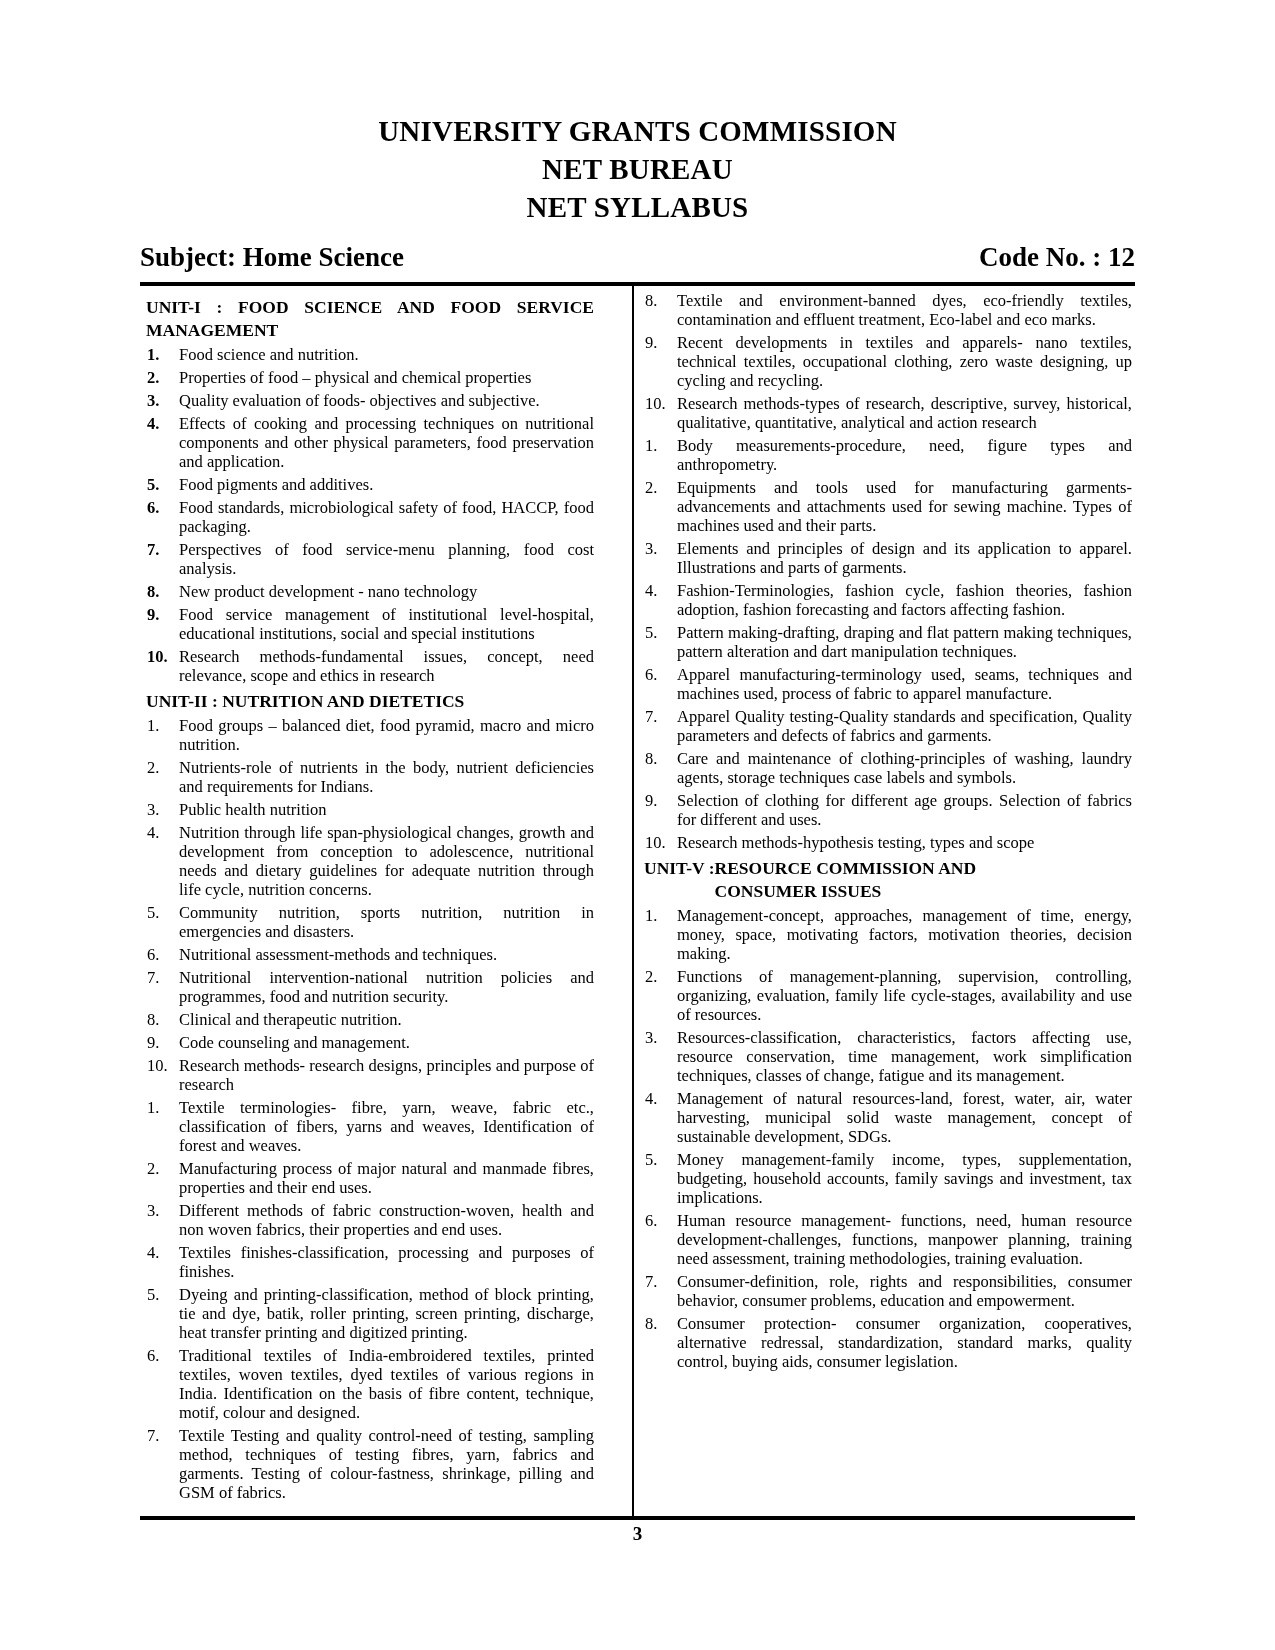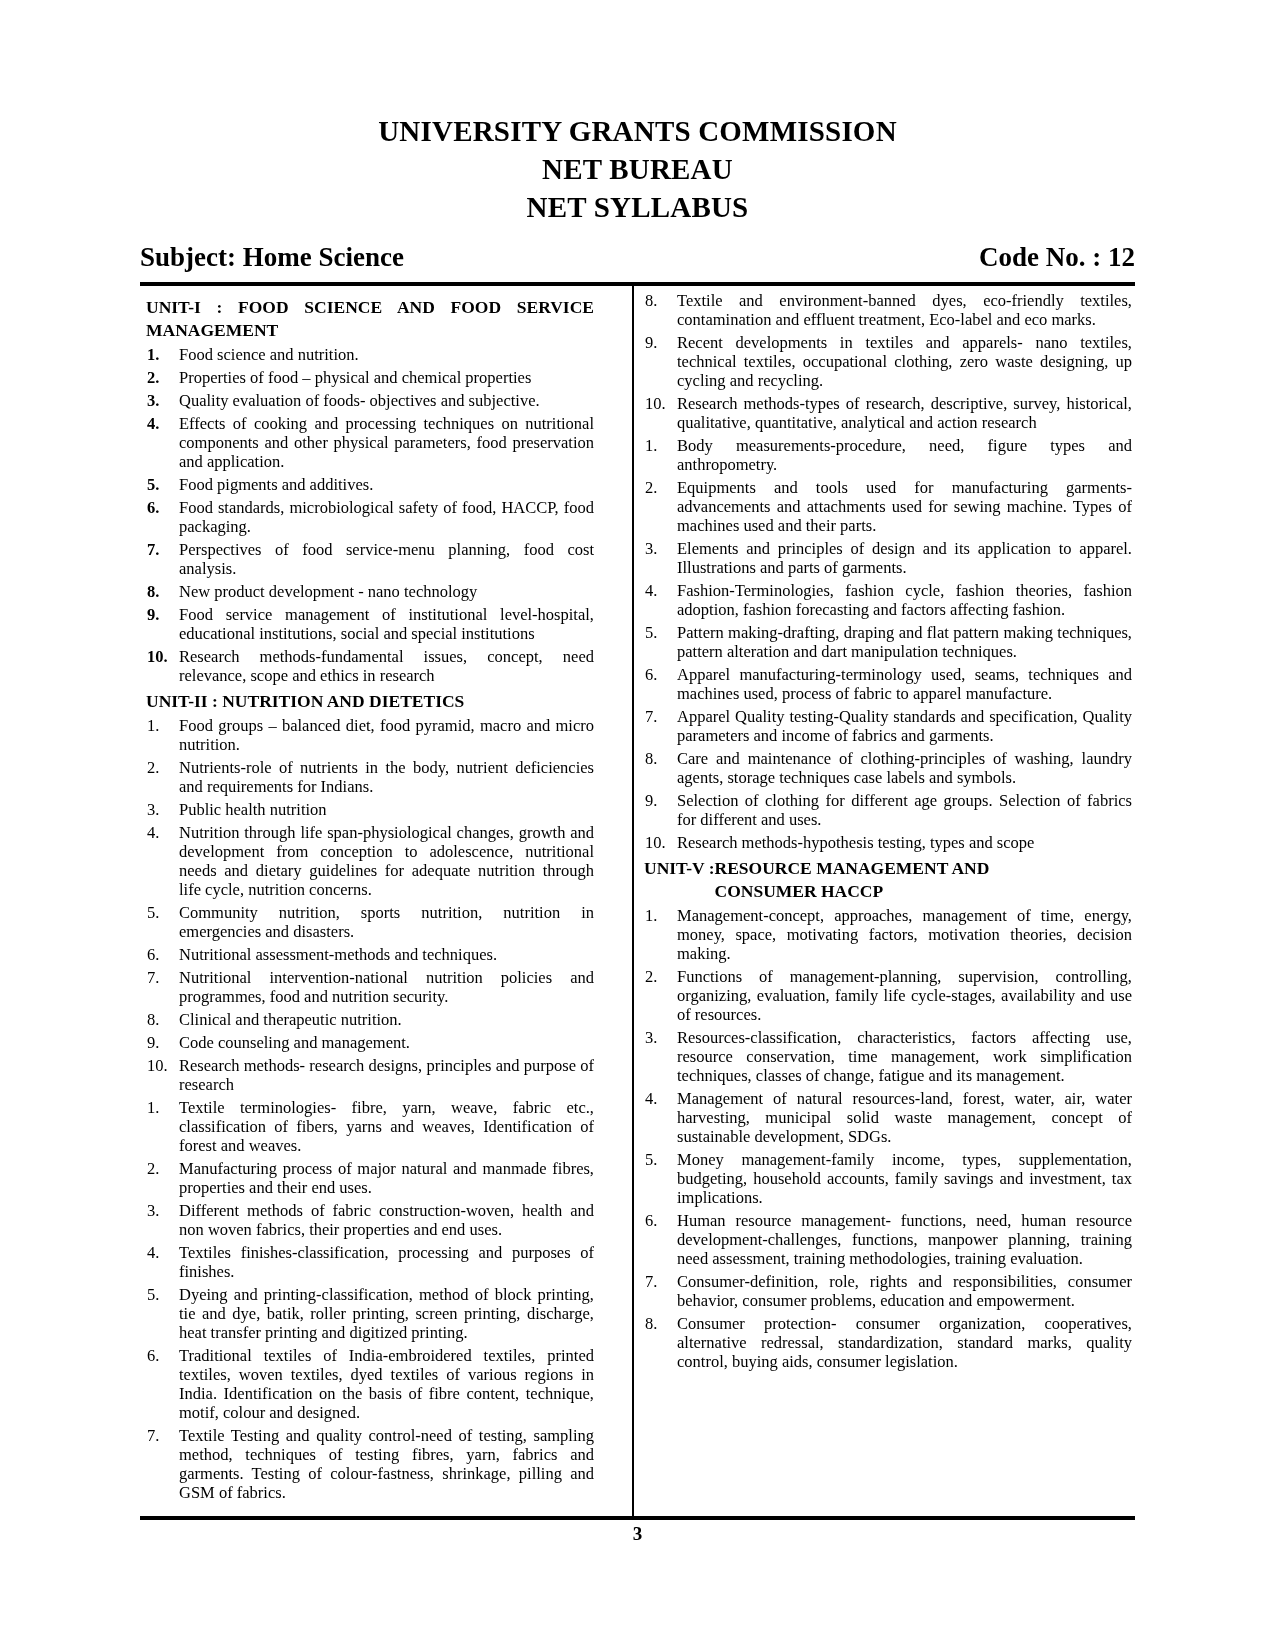--- a/index.html
+++ b/index.html
@@ -116,27 +116,27 @@
     <div class="col col-right" id="col-right">
         <div class="syl-item"><span class="num">8.</span><span>Textile and environment-banned dyes, eco-friendly textiles, contamination and effluent treatment, Eco-label and eco marks.</span></div>
         <div class="syl-item"><span class="num">9.</span><span>Recent developments in textiles and apparels- nano textiles, technical textiles, occupational clothing, zero waste designing, up cycling and recycling.</span></div>
         <div class="syl-item"><span class="num">10.</span><span>Research methods-types of research, descriptive, survey, historical, qualitative, quantitative, analytical and action research</span></div>
         <div class="syl-item"><span class="num">1.</span><span>Body measurements-procedure, need, figure types and anthropometry.</span></div>
         <div class="syl-item"><span class="num">2.</span><span>Equipments and tools used for manufacturing garments-advancements and attachments used for sewing machine. Types of machines used and their parts.</span></div>
         <div class="syl-item"><span class="num">3.</span><span>Elements and principles of design and its application to apparel. Illustrations and parts of garments.</span></div>
         <div class="syl-item"><span class="num">4.</span><span>Fashion-Terminologies, fashion cycle, fashion theories, fashion adoption, fashion forecasting and factors affecting fashion.</span></div>
         <div class="syl-item"><span class="num">5.</span><span>Pattern making-drafting, draping and flat pattern making techniques, pattern alteration and dart manipulation techniques.</span></div>
         <div class="syl-item"><span class="num">6.</span><span>Apparel manufacturing-terminology used, seams, techniques and machines used, process of fabric to apparel manufacture.</span></div>
-        <div class="syl-item"><span class="num">7.</span><span>Apparel Quality testing-Quality standards and specification, Quality parameters and income of fabrics and garments.</span></div>
+        <div class="syl-item"><span class="num">7.</span><span>Apparel Quality testing-Quality standards and specification, Quality parameters and defects of fabrics and garments.</span></div>
         <div class="syl-item"><span class="num">8.</span><span>Care and maintenance of clothing-principles of washing, laundry agents, storage techniques case labels and symbols.</span></div>
         <div class="syl-item"><span class="num">9.</span><span>Selection of clothing for different age groups. Selection of fabrics for different and uses.</span></div>
         <div class="syl-item"><span class="num">10.</span><span>Research methods-hypothesis testing, types and scope</span></div>
         <div class="unit-heading unit-heading-wrap">
           <span class="uh-label">UNIT-V :</span>
-          <span class="uh-text">RESOURCE MANAGEMENT AND CONSUMER HACCP</span>
+          <span class="uh-text">RESOURCE COMMISSION AND CONSUMER ISSUES</span>
         </div>
         <div class="syl-item"><span class="num">1.</span><span>Management-concept, approaches, management of time, energy, money, space, motivating factors, motivation theories, decision making.</span></div>
         <div class="syl-item"><span class="num">2.</span><span>Functions of management-planning, supervision, controlling, organizing, evaluation, family life cycle-stages, availability and use of resources.</span></div>
         <div class="syl-item"><span class="num">3.</span><span>Resources-classification, characteristics, factors affecting use, resource conservation, time management, work simplification techniques, classes of change, fatigue and its management.</span></div>
         <div class="syl-item"><span class="num">4.</span><span>Management of natural resources-land, forest, water, air, water harvesting, municipal solid waste management, concept of sustainable development, SDGs.</span></div>
         <div class="syl-item"><span class="num">5.</span><span>Money management-family income, types, supplementation, budgeting, household accounts, family savings and investment, tax implications.</span></div>
         <div class="syl-item"><span class="num">6.</span><span>Human resource management- functions, need, human resource development-challenges, functions, manpower planning, training need assessment, training methodologies, training evaluation.</span></div>
         <div class="syl-item"><span class="num">7.</span><span>Consumer-definition, role, rights and responsibilities, consumer behavior, consumer problems, education and empowerment.</span></div>
         <div class="syl-item"><span class="num">8.</span><span>Consumer protection- consumer organization, cooperatives, alternative redressal, standardization, standard marks, quality control, buying aids, consumer legislation.</span></div>
       </div>

